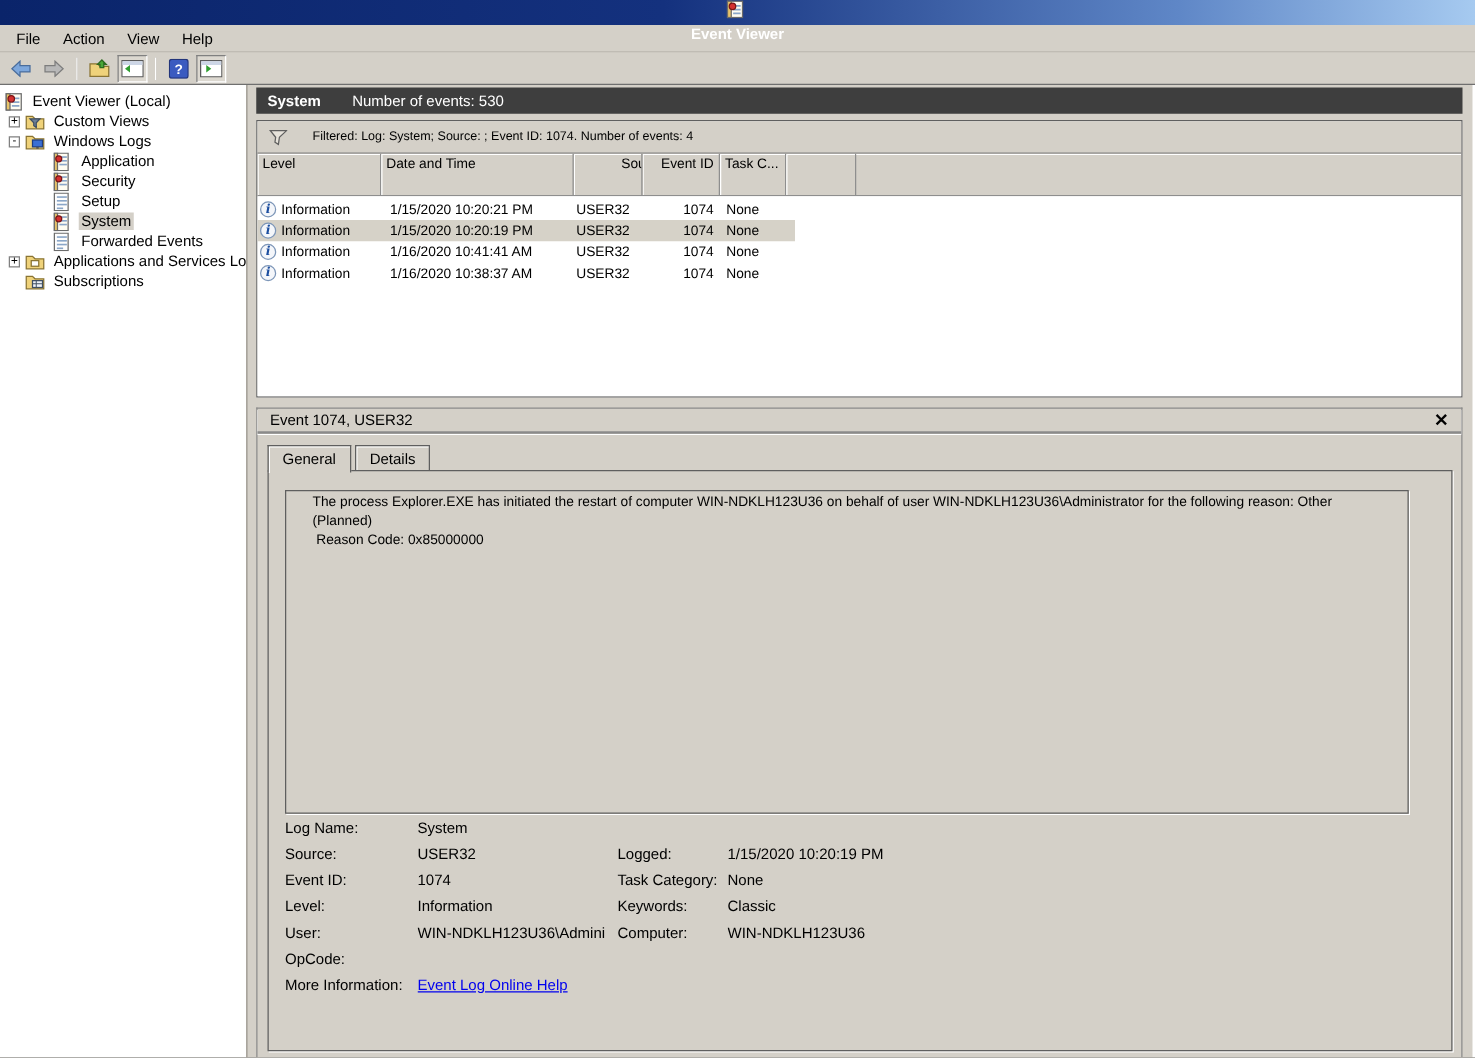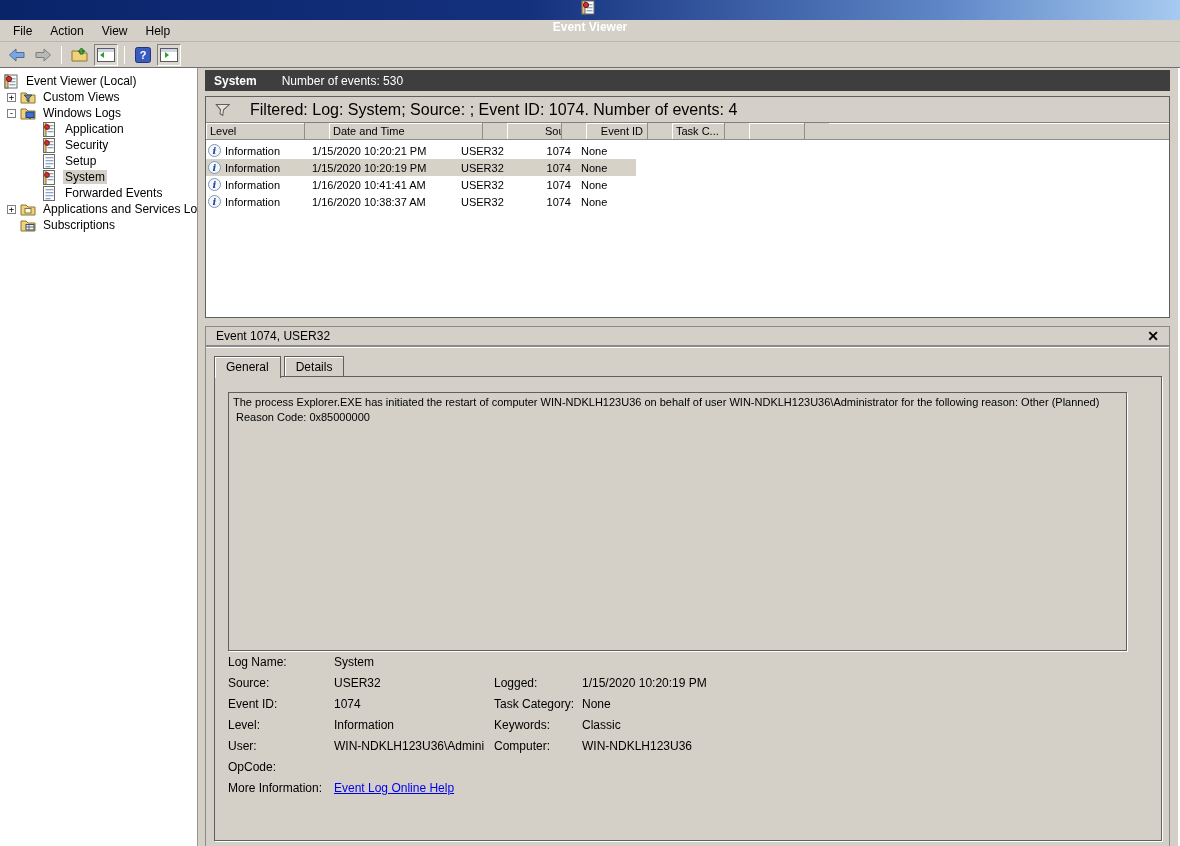--- a/index.html
+++ b/index.html
@@ -48,22 +48,22 @@
   .ticon { width:16px; height:15px; margin-right:5px; flex:0 0 auto; display:inline-flex; }
   .tlabel { padding:0 2px; }
   .tlabel.selected { background:#d4d0c8; }
   
   .sys-header { height:21px; margin-top:2px; background:#3e3e3e; color:#fff; display:flex; align-items:center; padding:0 9px; }
   .sys-title { font-weight:bold; font-size:12px; }
   .sys-count { font-size:12px; margin-left:25px; }
   
   .list-wrap { margin-top:5px; height:222px; border:1px solid #5f5f5f; background:#fff; display:flex; flex-direction:column; }
   .filter-row { height:26px; background:#d4d0c8; border-bottom:1px solid #808080; display:flex; align-items:center; padding-left:8px; }
-  .filter-text { font-size:16px; margin-left:20px; }
-  .hdr-row { height:17px; display:flex; background:#d4d0c8; font-size:11px; border-bottom:1px solid #8e8e8e;gap:24px; }
+  .filter-text { font-size:10px; margin-left:20px; }
+  .hdr-row { height:34px; display:flex; background:#d4d0c8; font-size:11px; border-bottom:1px solid #8e8e8e; }
   .hcell { border-right:1px solid #8e8e8e; box-shadow:inset 1px 1px 0 #fff; padding:2px 0 0 4px; overflow:hidden; white-space:nowrap; }
   .h-level {width:99px;} .h-dt {width:154px;} .h-src {width:55px;padding-left:38px;} .h-eid {width:62px; text-align:right; padding-right:4px;} .h-task {width:53px;} .h-fill {width:56px;}
   .h-rest { flex:1; box-shadow:inset 0 1px 0 #fff; }
   .rows { flex:1; background:#fff; font-size:11px; padding-top:2px; }
   .lrow { height:17px; display:flex; align-items:center; width:430px; }
   .lrow.selected { background:#d6d2c8; }
   .c-level { width:99px; display:flex; align-items:center; gap:4px; padding-left:2px; }
   .c-dt { width:154px; padding-left:7px; } .c-src { width:55px; padding-left:2px; }
   .c-eid { width:62px; text-align:right; padding-right:5px; } .c-task { width:53px; padding-left:5px; }
   .info-ic {
@@ -71,21 +71,21 @@
     color:#1c4ea0; font:italic bold 10px "DejaVu Serif", serif; display:inline-flex; align-items:center; justify-content:center; flex:0 0 auto;
   }
   
   .detail-wrap { margin-top:8px; flex:1; display:flex; flex-direction:column; border:1px solid #8a8a8a; border-bottom:none; background:#d4d0c8; }
   .detail-titlebar { height:20px; display:flex; align-items:center; padding:0 10px; font-size:12px; border-bottom:2px solid #8a8a8a; box-shadow:0 1px 0 #fff; position:relative; }
   .close-x { position:absolute; right:10px; top:1px; font-weight:900; font-size:14px; line-height:16px; cursor:default; }
   .tabs { display:flex; margin:9px 0 0 8px; position:relative; z-index:2; }
   .tab { font-size:12px; padding:3px 11px 2px 11px; border:1px solid #5f5f5f; border-bottom:none; background:#d4d0c8; box-shadow:inset 1px 1px 0 #fff; margin-right:3px; position:relative; }
   .tab.active { margin-bottom:-2px; padding-bottom:4px; z-index:3; }
   .tab-page { flex:1; margin:0 7px 5px 8px; border:1px solid #5f5f5f; box-shadow:1px 1px 0 #fff; background:#d4d0c8; padding:15px 34px 8px 13px; display:flex; flex-direction:column; position:relative; z-index:1; }
-  .desc-box { height:259px; border:1px solid #5f5f5f; box-shadow:1px 1px 0 #fff; padding:2px 4px; font-size:11px; line-height:15px; overflow:hidden; }
+  .desc-box { height:259px; border:1px solid #5f5f5f; box-shadow:1px 1px 0 #fff; padding:2px 21px; font-size:11px; line-height:15px; overflow:hidden; }
   .desc-line { padding-left:3px; }
   .desc-line.first { padding-left:0; }
   .fields-grid { display:grid; grid-template-columns:106px 160px 88px auto; grid-auto-rows:21px; font-size:12px; align-items:center; }
   .fg-val { overflow:hidden; white-space:nowrap; }
   .link { color:#0000ee; text-decoration:underline; cursor:pointer; }
   svg { display:block; }
 </style>
 </head>
 <body>
 

